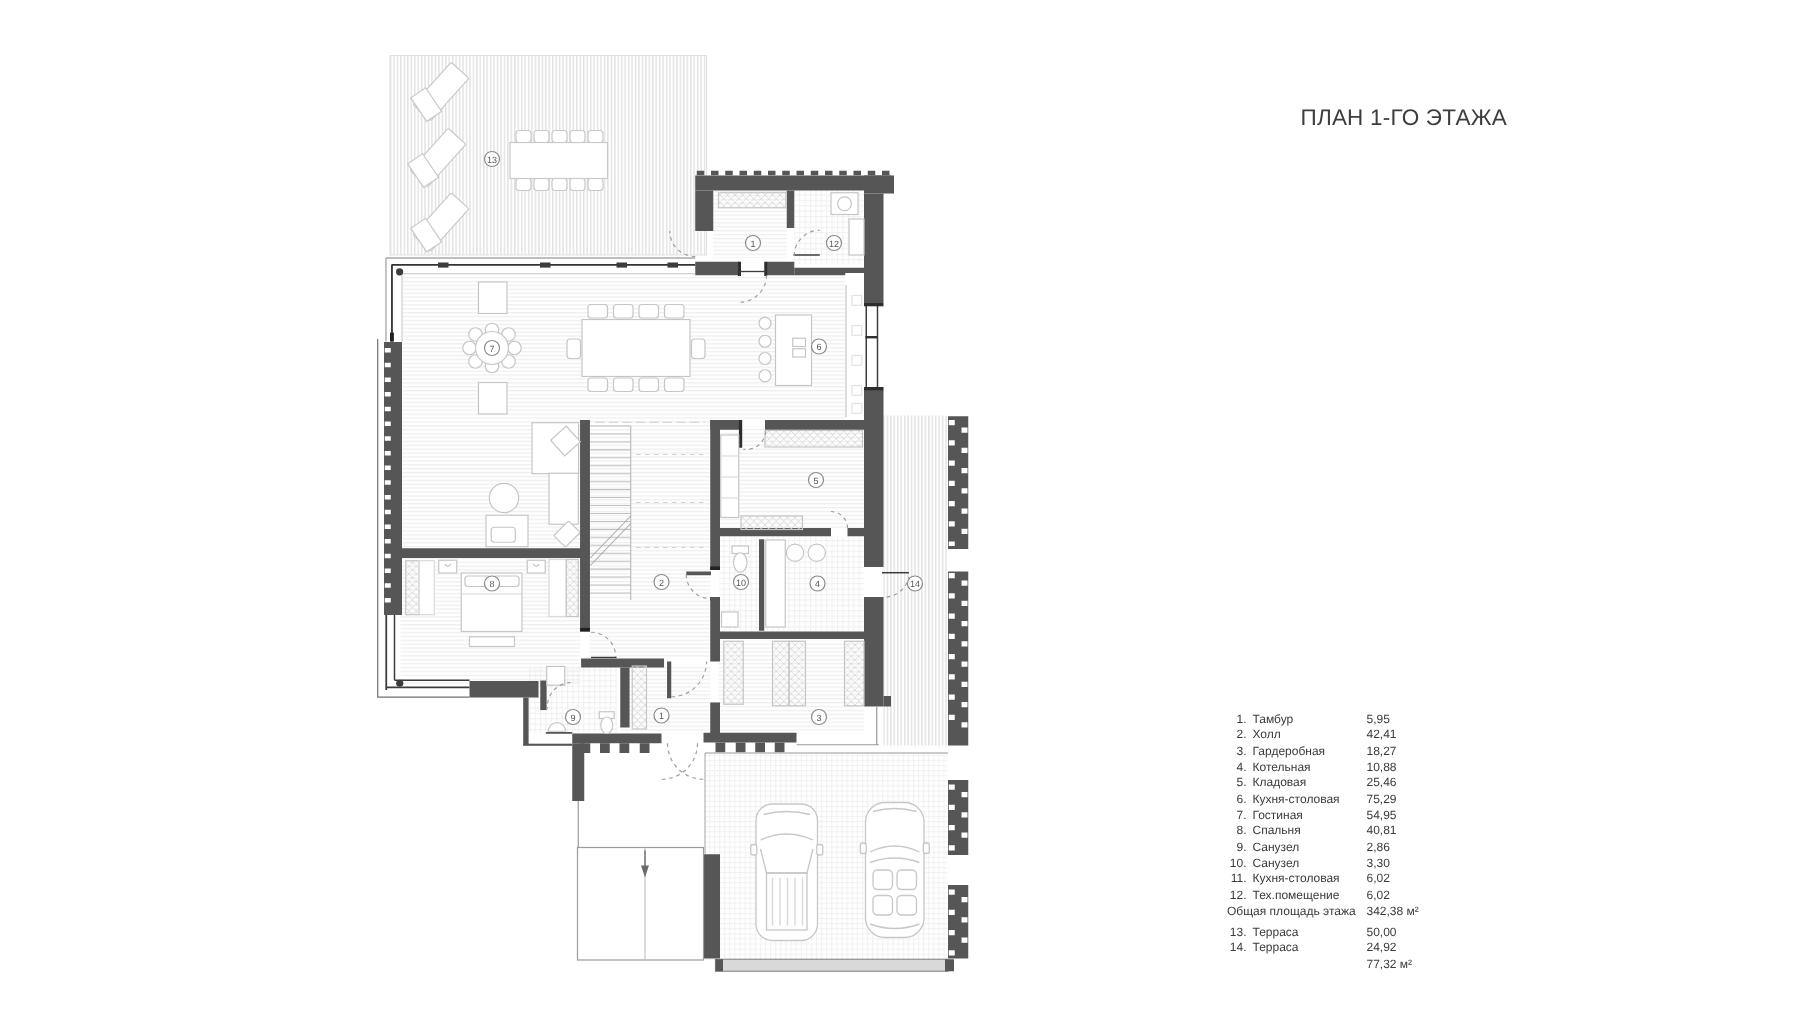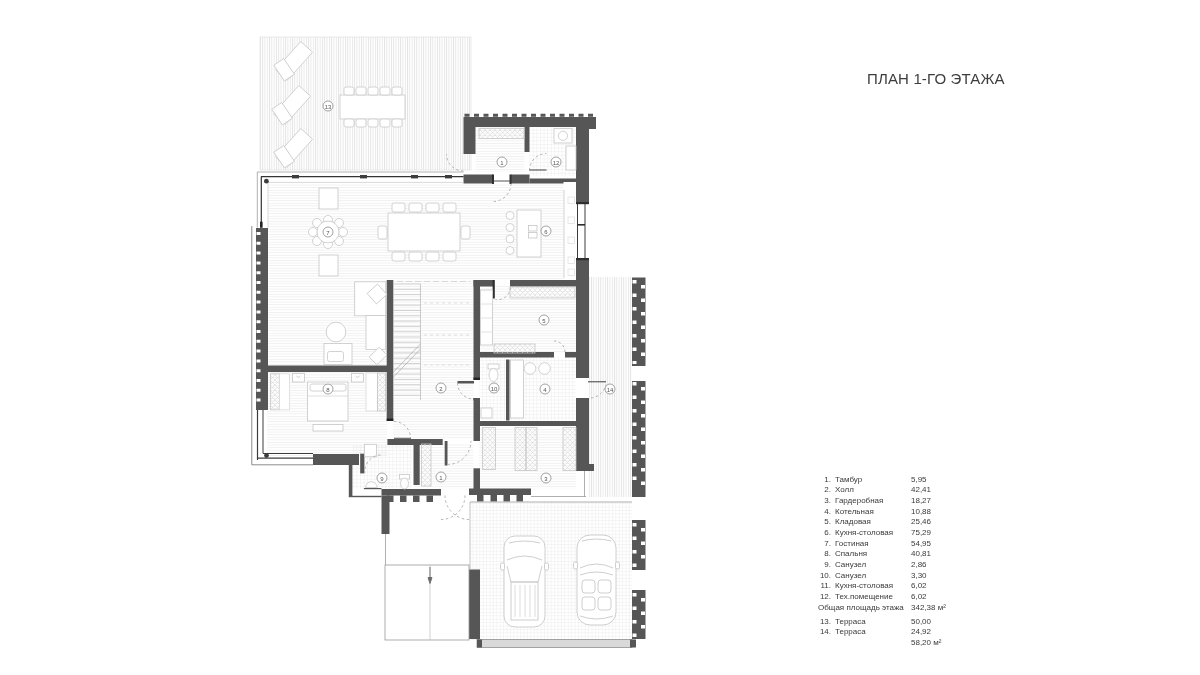--- a/index.html
+++ b/index.html
@@ -626,15 +626,15 @@
 <div class="row"><span class="n">8.</span>Спальня<span class="v">40,81</span></div>
 <div class="row"><span class="n">9.</span>Санузел<span class="v">2,86</span></div>
 <div class="row"><span class="n">10.</span>Санузел<span class="v">3,30</span></div>
 <div class="row"><span class="n">11.</span>Кухня-столовая<span class="v">6,02</span></div>
 <div class="row"><span class="n">12.</span>Тех.помещение<span class="v">6,02</span></div>
 <div class="row">Общая площадь этажа<span class="v">342,38 м²</span></div>
 <div class="gap"></div>
 <div class="row"><span class="n">13.</span>Терраса<span class="v">50,00</span></div>
 <div class="row"><span class="n">14.</span>Терраса<span class="v">24,92</span></div>
 <div class="row">
-      <span class="v">58,20 м²</span>
+      <span class="v">77,32 м²</span>
     </div>
 </div>
 
 </body></html>

